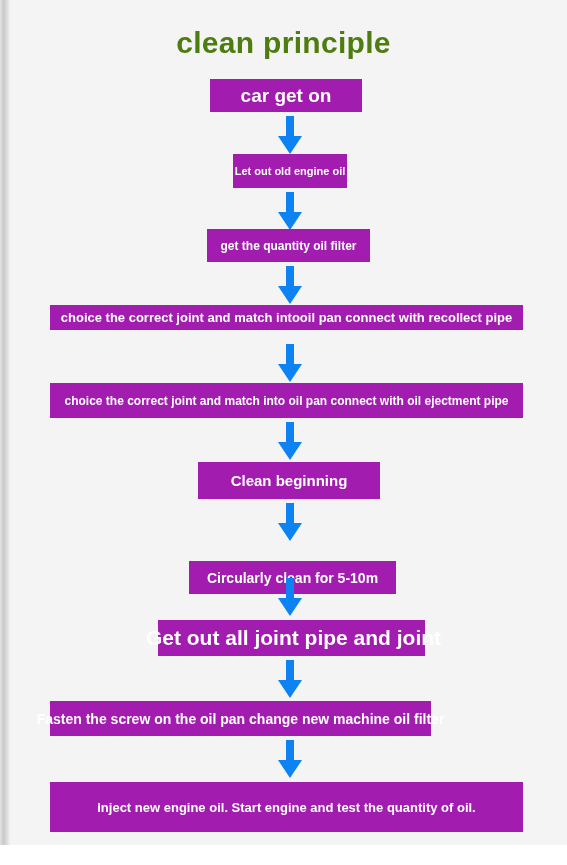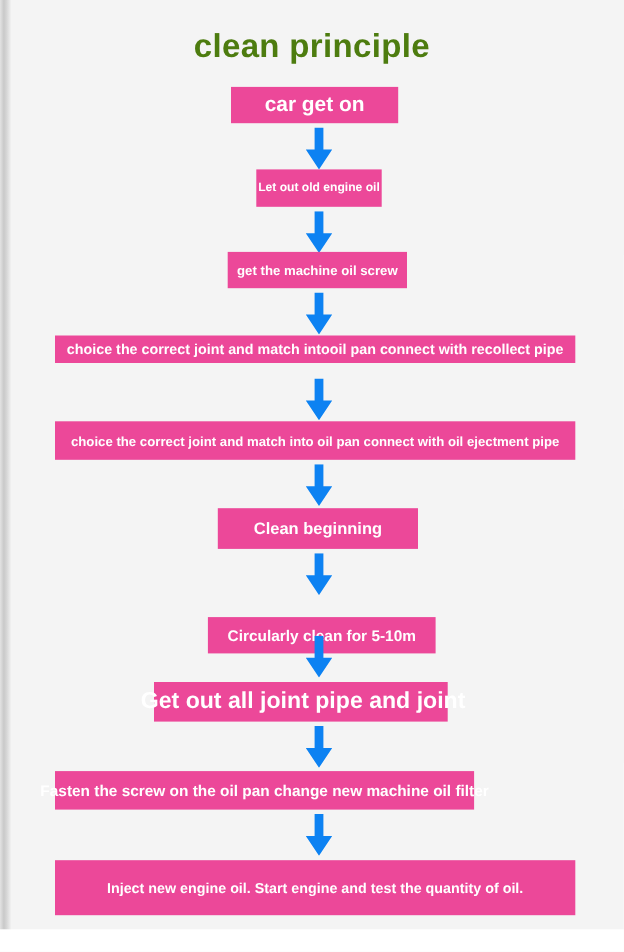--- a/index.html
+++ b/index.html
@@ -59,40 +59,40 @@
     text-align: center;
     font-size: 30px;
     font-weight: bold;
     color: #4d7c0f;
     letter-spacing: 0.3px;
     line-height: 38px;
   }
 
   .node {
     position: absolute;
-    background: #ec4899;
+    background: #a21caf;
     color: #ffffff;
     display: flex;
     align-items: center;
     justify-content: center;
     text-align: center;
     font-weight: bold;
     white-space: nowrap;
     box-sizing: border-box;
   }
 
   
   .n1 { left: 210px; top: 79px;  width: 152px; height: 33px; font-size: 19px; }
   .n2 { left: 233px; top: 154px; width: 114px; height: 34px; font-size: 11px; }
   .n3 { left: 207px; top: 229px; width: 163px; height: 33px; font-size: 12px; }
   .n4 { left: 50px;  top: 305px; width: 473px; height: 25px; font-size: 13px; }
   .n5 { left: 50px;  top: 383px; width: 473px; height: 35px; font-size: 12px; }
   .n6 { left: 198px; top: 462px; width: 182px; height: 37px; font-size: 15px; }
   .n7 { left: 189px; top: 541px; width: 207px; height: 33px; font-size: 14px; margin-top: 20px; }
-  .n8 { left: 140px; top: 620px; width: 267px; height: 36px; font-size: 21px; }
+  .n8 { left: 158px; top: 620px; width: 267px; height: 36px; font-size: 21px; }
   .n8 .node-label { transform: translateX(2px); }
   .n9  { left: 50px; top: 701px; width: 381px; height: 35px; font-size: 14px; }
   .n10 { left: 50px; top: 782px; width: 473px; height: 50px; font-size: 13px; }
 
   
   .arrow {
     position: absolute;
     width: 34px;
     height: 38px;
     left: 273px;
@@ -133,21 +133,21 @@
       <span class="node-label">Let out old engine oil</span>
     </div>
 
     <div class="arrow a2">
       <svg viewBox="0 0 34 38" xmlns="http://www.w3.org/2000/svg" aria-hidden="true">
         <path d="M13 0 h8 v20 h8 L17 38 L5 20 h8 Z" fill="#0d82f2"></path>
       </svg>
     </div>
 
     <div class="node n3">
-      <span class="node-label">get the machine oil screw</span>
+      <span class="node-label">get the quantity oil filter</span>
     </div>
 
     <div class="arrow a3">
       <svg viewBox="0 0 34 38" xmlns="http://www.w3.org/2000/svg" aria-hidden="true">
         <path d="M13 0 h8 v20 h8 L17 38 L5 20 h8 Z" fill="#0d82f2"></path>
       </svg>
     </div>
 
     <div class="node n4">
       <span class="node-label">choice the correct joint and match intooil pan connect with recollect pipe</span>

